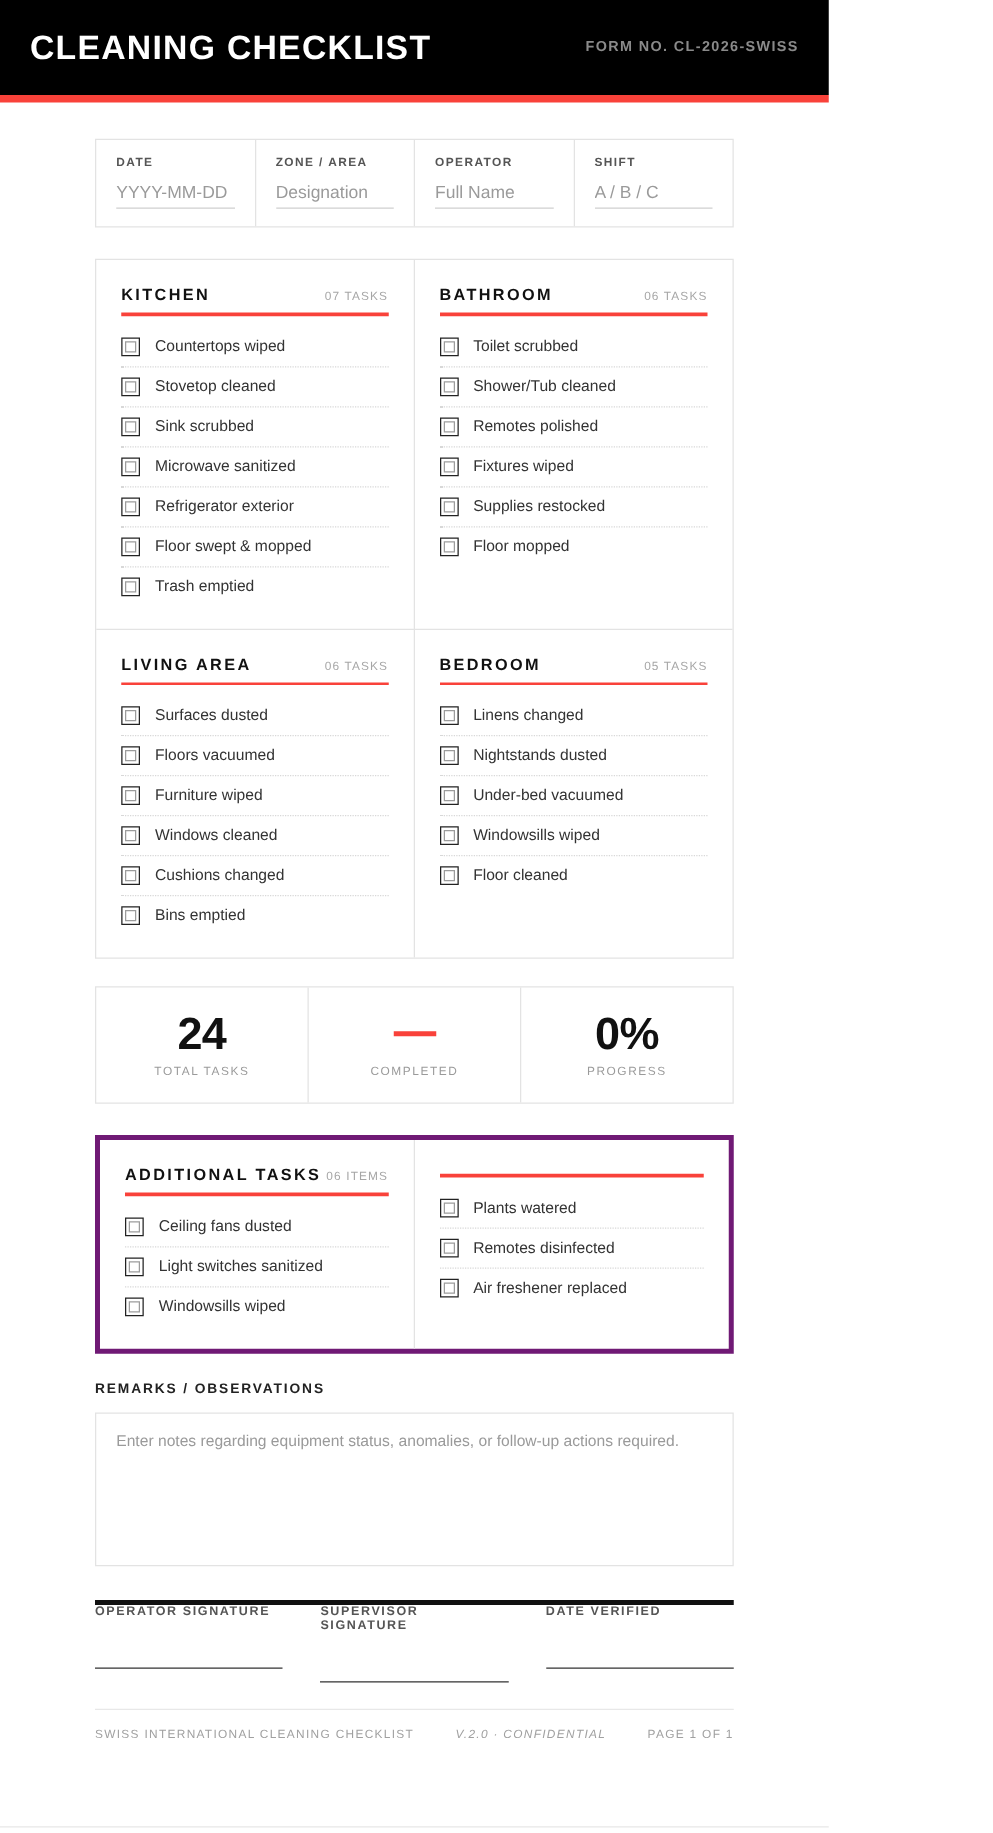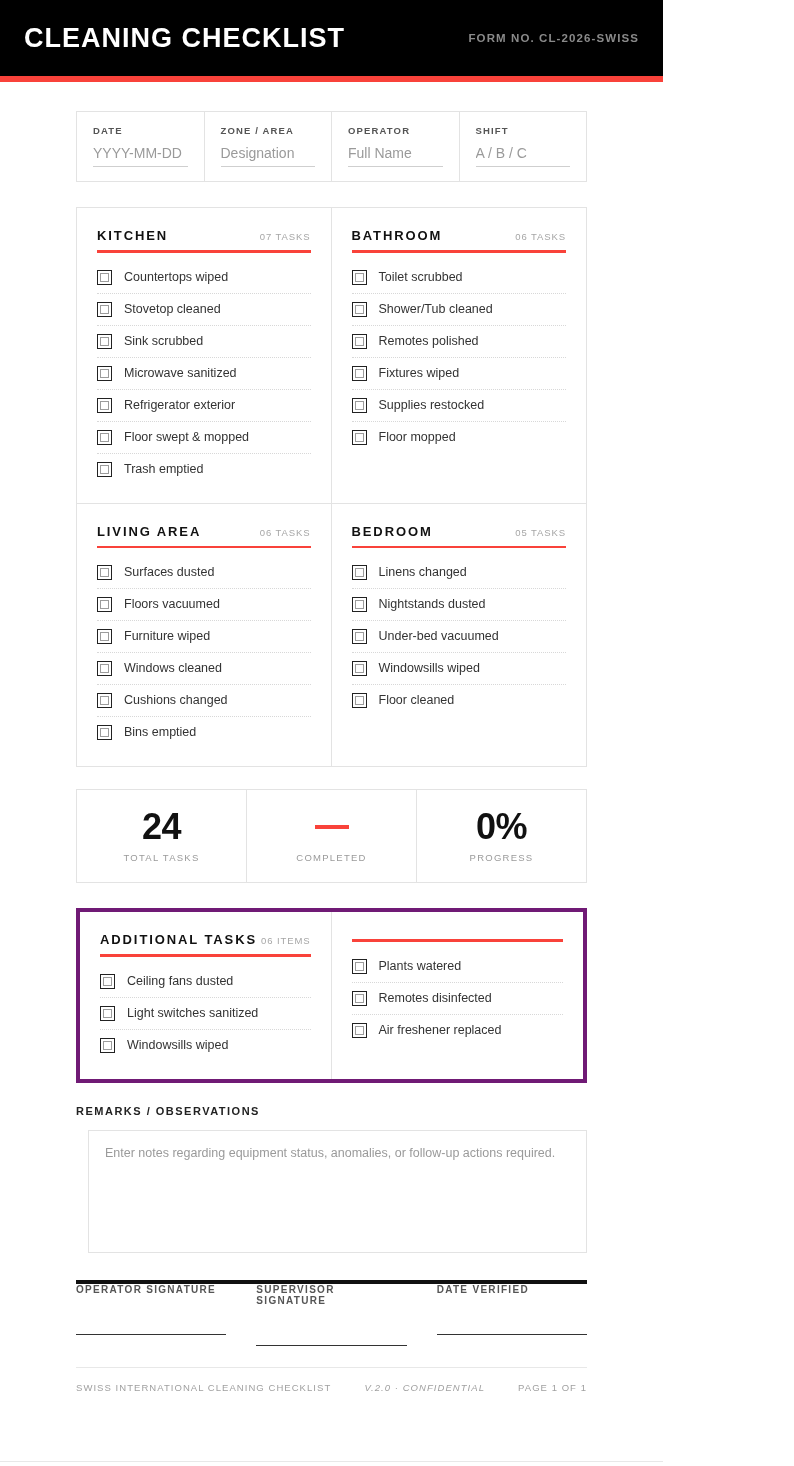--- a/index.html
+++ b/index.html
@@ -213,21 +213,20 @@
     letter-spacing: 1.5px;
     color: #222222;
     text-transform: uppercase;
     margin-bottom: 13px;
   }
   .remarks-box {
     border: 1px solid #e3e3e3;
     height: 123px;
     padding: 15px 16px;
     background: #ffffff;
-    margin-left: 12px;
   }
   .remarks-placeholder {
     font-size: 12.5px;
     color: #9a9a9a;
   }
 
   
   .sign-wrap { padding: 27px 76px 0 76px; }
   .sign-rule { height: 4px; background: #111111; }
   .sign-row {

